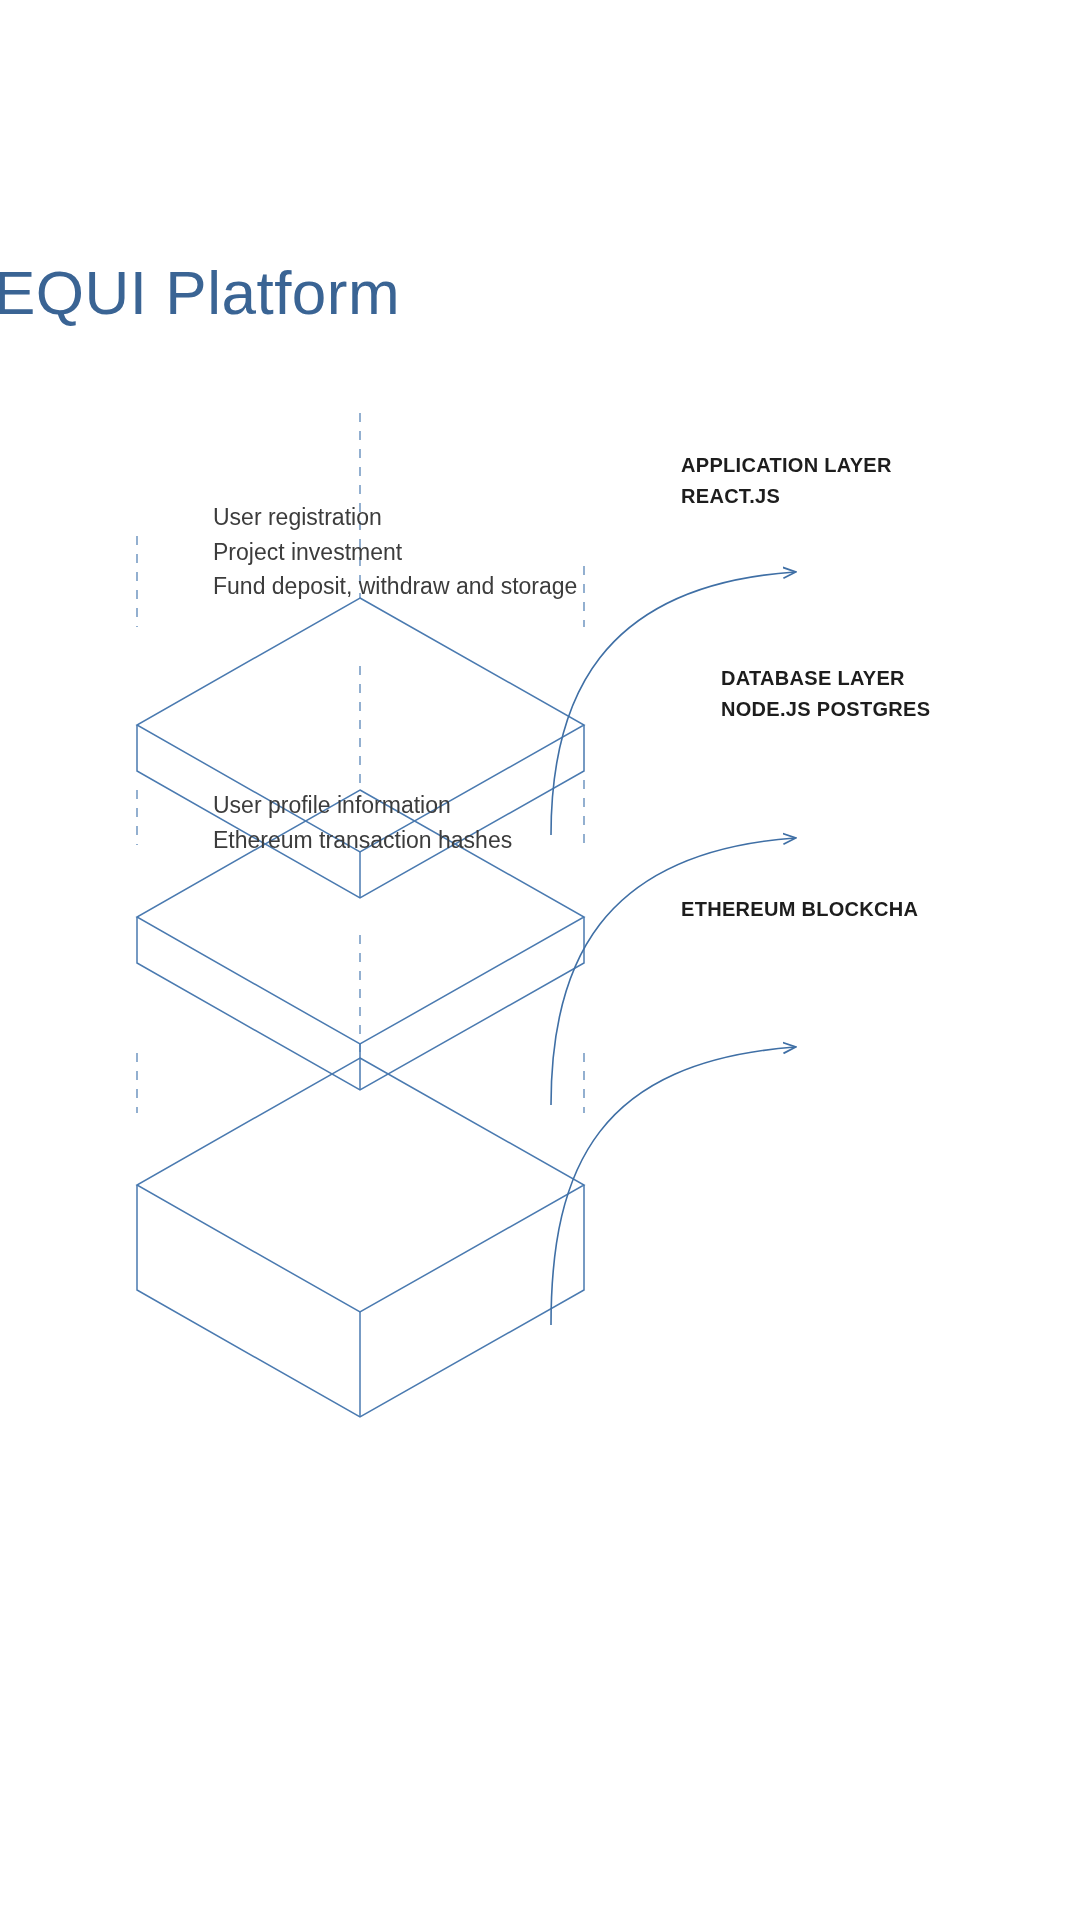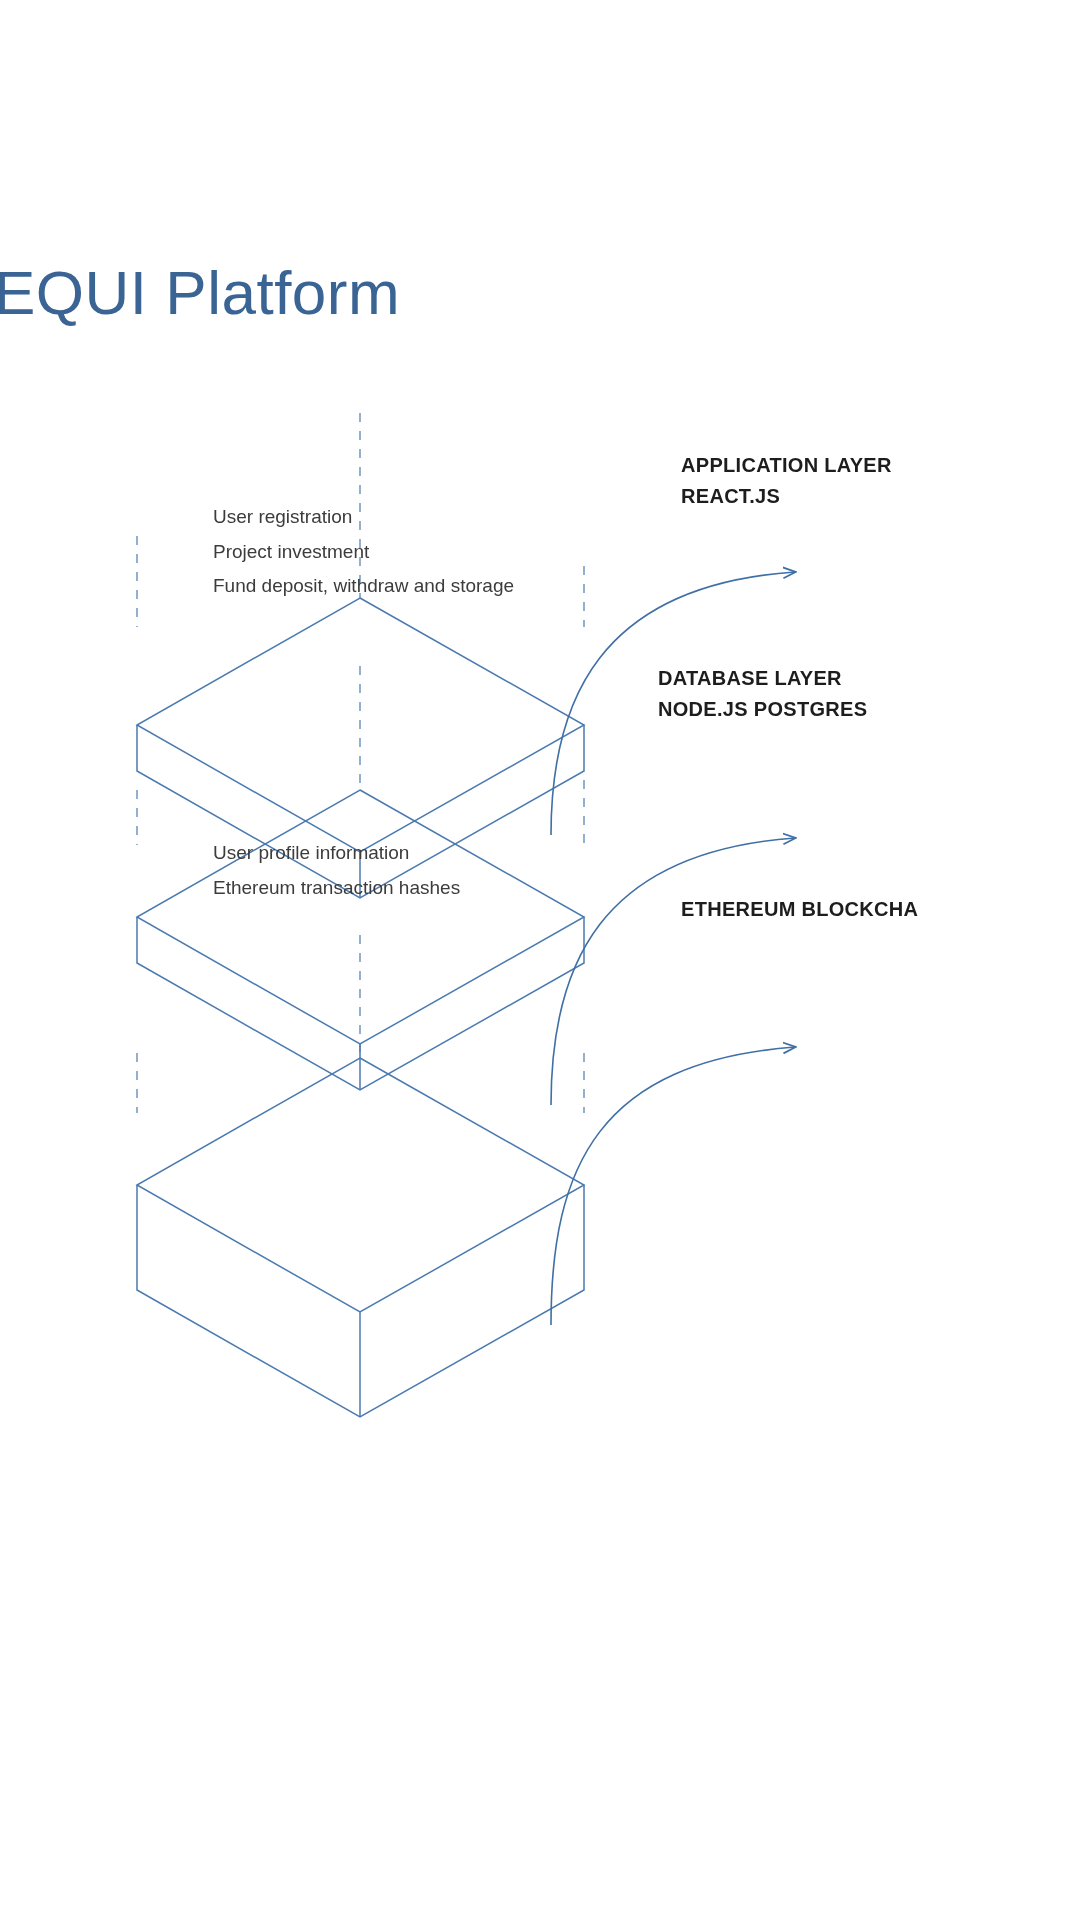--- a/index.html
+++ b/index.html
@@ -8,33 +8,33 @@
 
   #page-title{
     position:absolute; left:-6px; top:262px;
     font-size:62px; font-weight:300; letter-spacing:0.5px;
     color:#3a6494; white-space:nowrap; line-height:1;
   }
 
   #diagram{position:absolute; left:0; top:0; width:1080px; height:1920px;}
 
   .layer-text{
-    position:absolute; color:#3c3c3c; font-size:19px; line-height:34.5px;
+    position:absolute; color:#3c3c3c; font-size:23px; line-height:34.5px;
     white-space:nowrap; font-weight:400;
   }
   #text-layer-1{left:213px; top:500px;}
-  #text-layer-2{left:213px; top:788px;margin-top:48px;}
+  #text-layer-2{left:213px; top:788px;}
   #text-layer-3{left:213px; top:1056px;}
 
   .side-label{
     position:absolute; color:#1d1d1d; font-size:20px; font-weight:700;
     line-height:31px; letter-spacing:0.3px; white-space:nowrap;
   }
   #label-application{left:681px; top:450px;}
-  #label-database{left:658px; top:663px;}
+  #label-database{left:721px; top:663px;}
   #label-blockchain{left:681px; top:894px;}
 </style>
 </head>
 <body>
 
 <div id="page-title">EQUI Platform</div>
 
 <svg id="diagram" viewBox="0 0 1080 1920" xmlns="http://www.w3.org/2000/svg">
   <defs>
     <marker id="arrowhead" markerWidth="9" markerHeight="9" refX="7.5" refY="4" orient="auto" markerUnits="strokeWidth">

